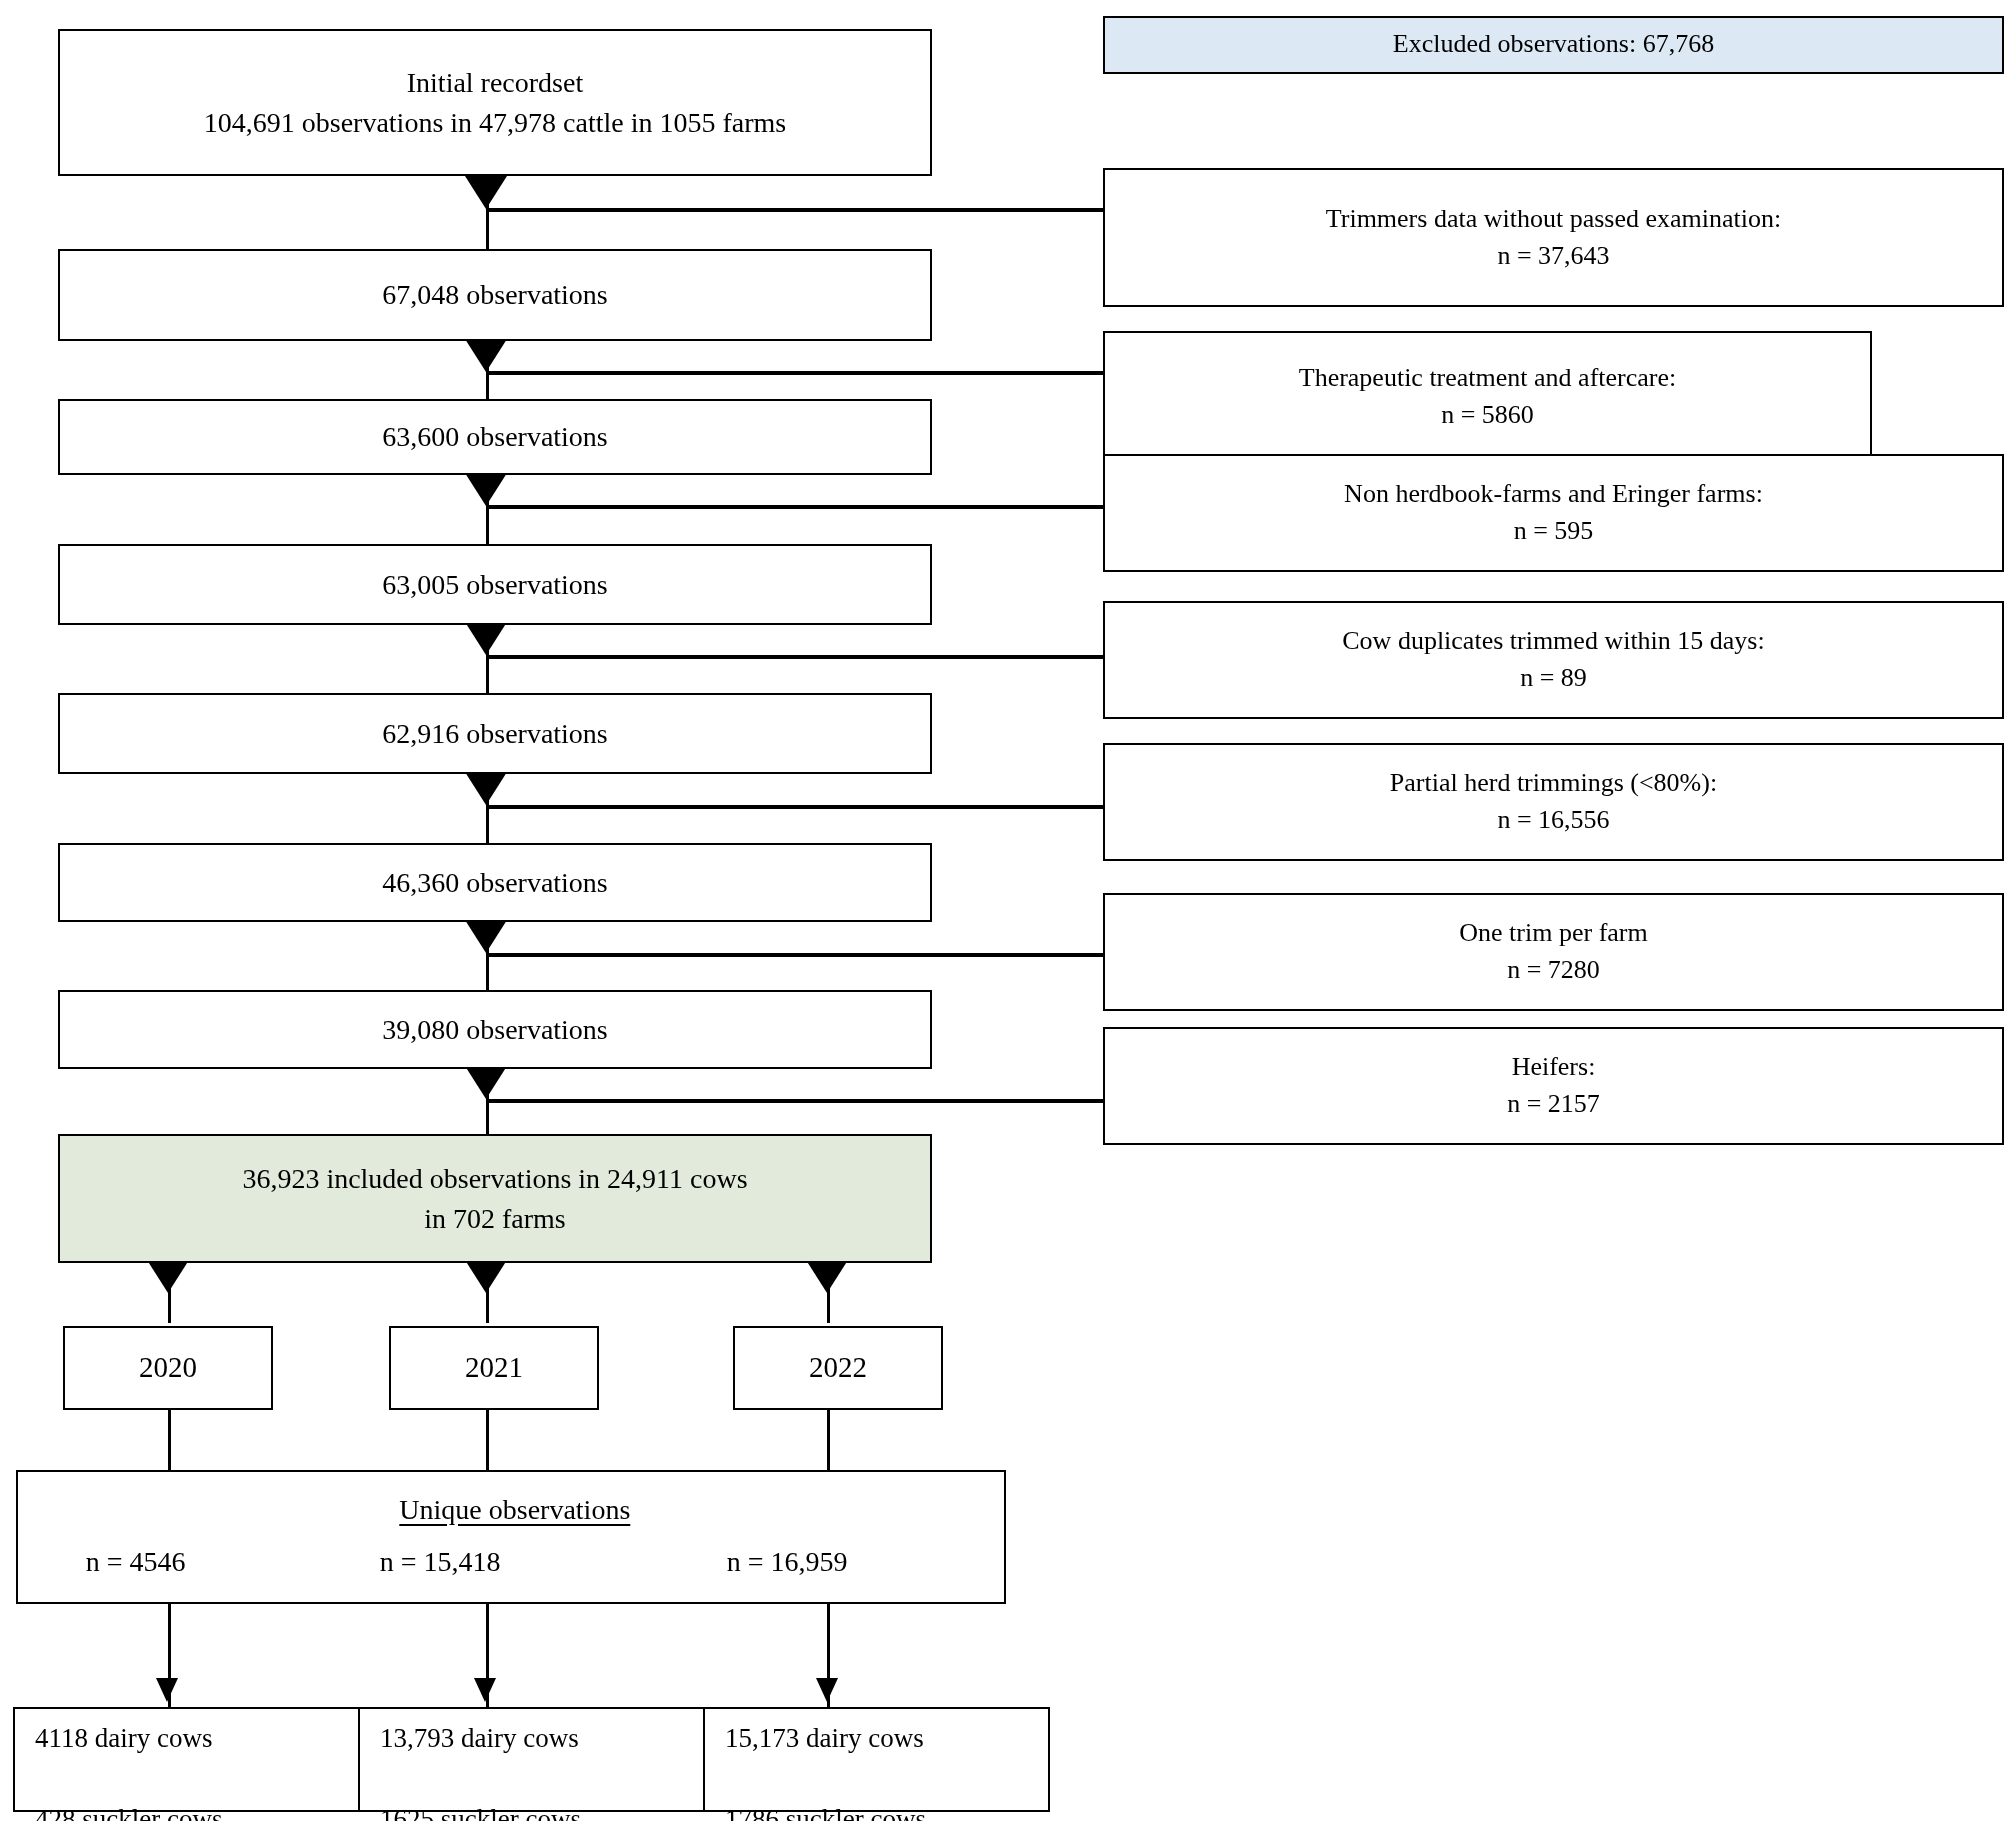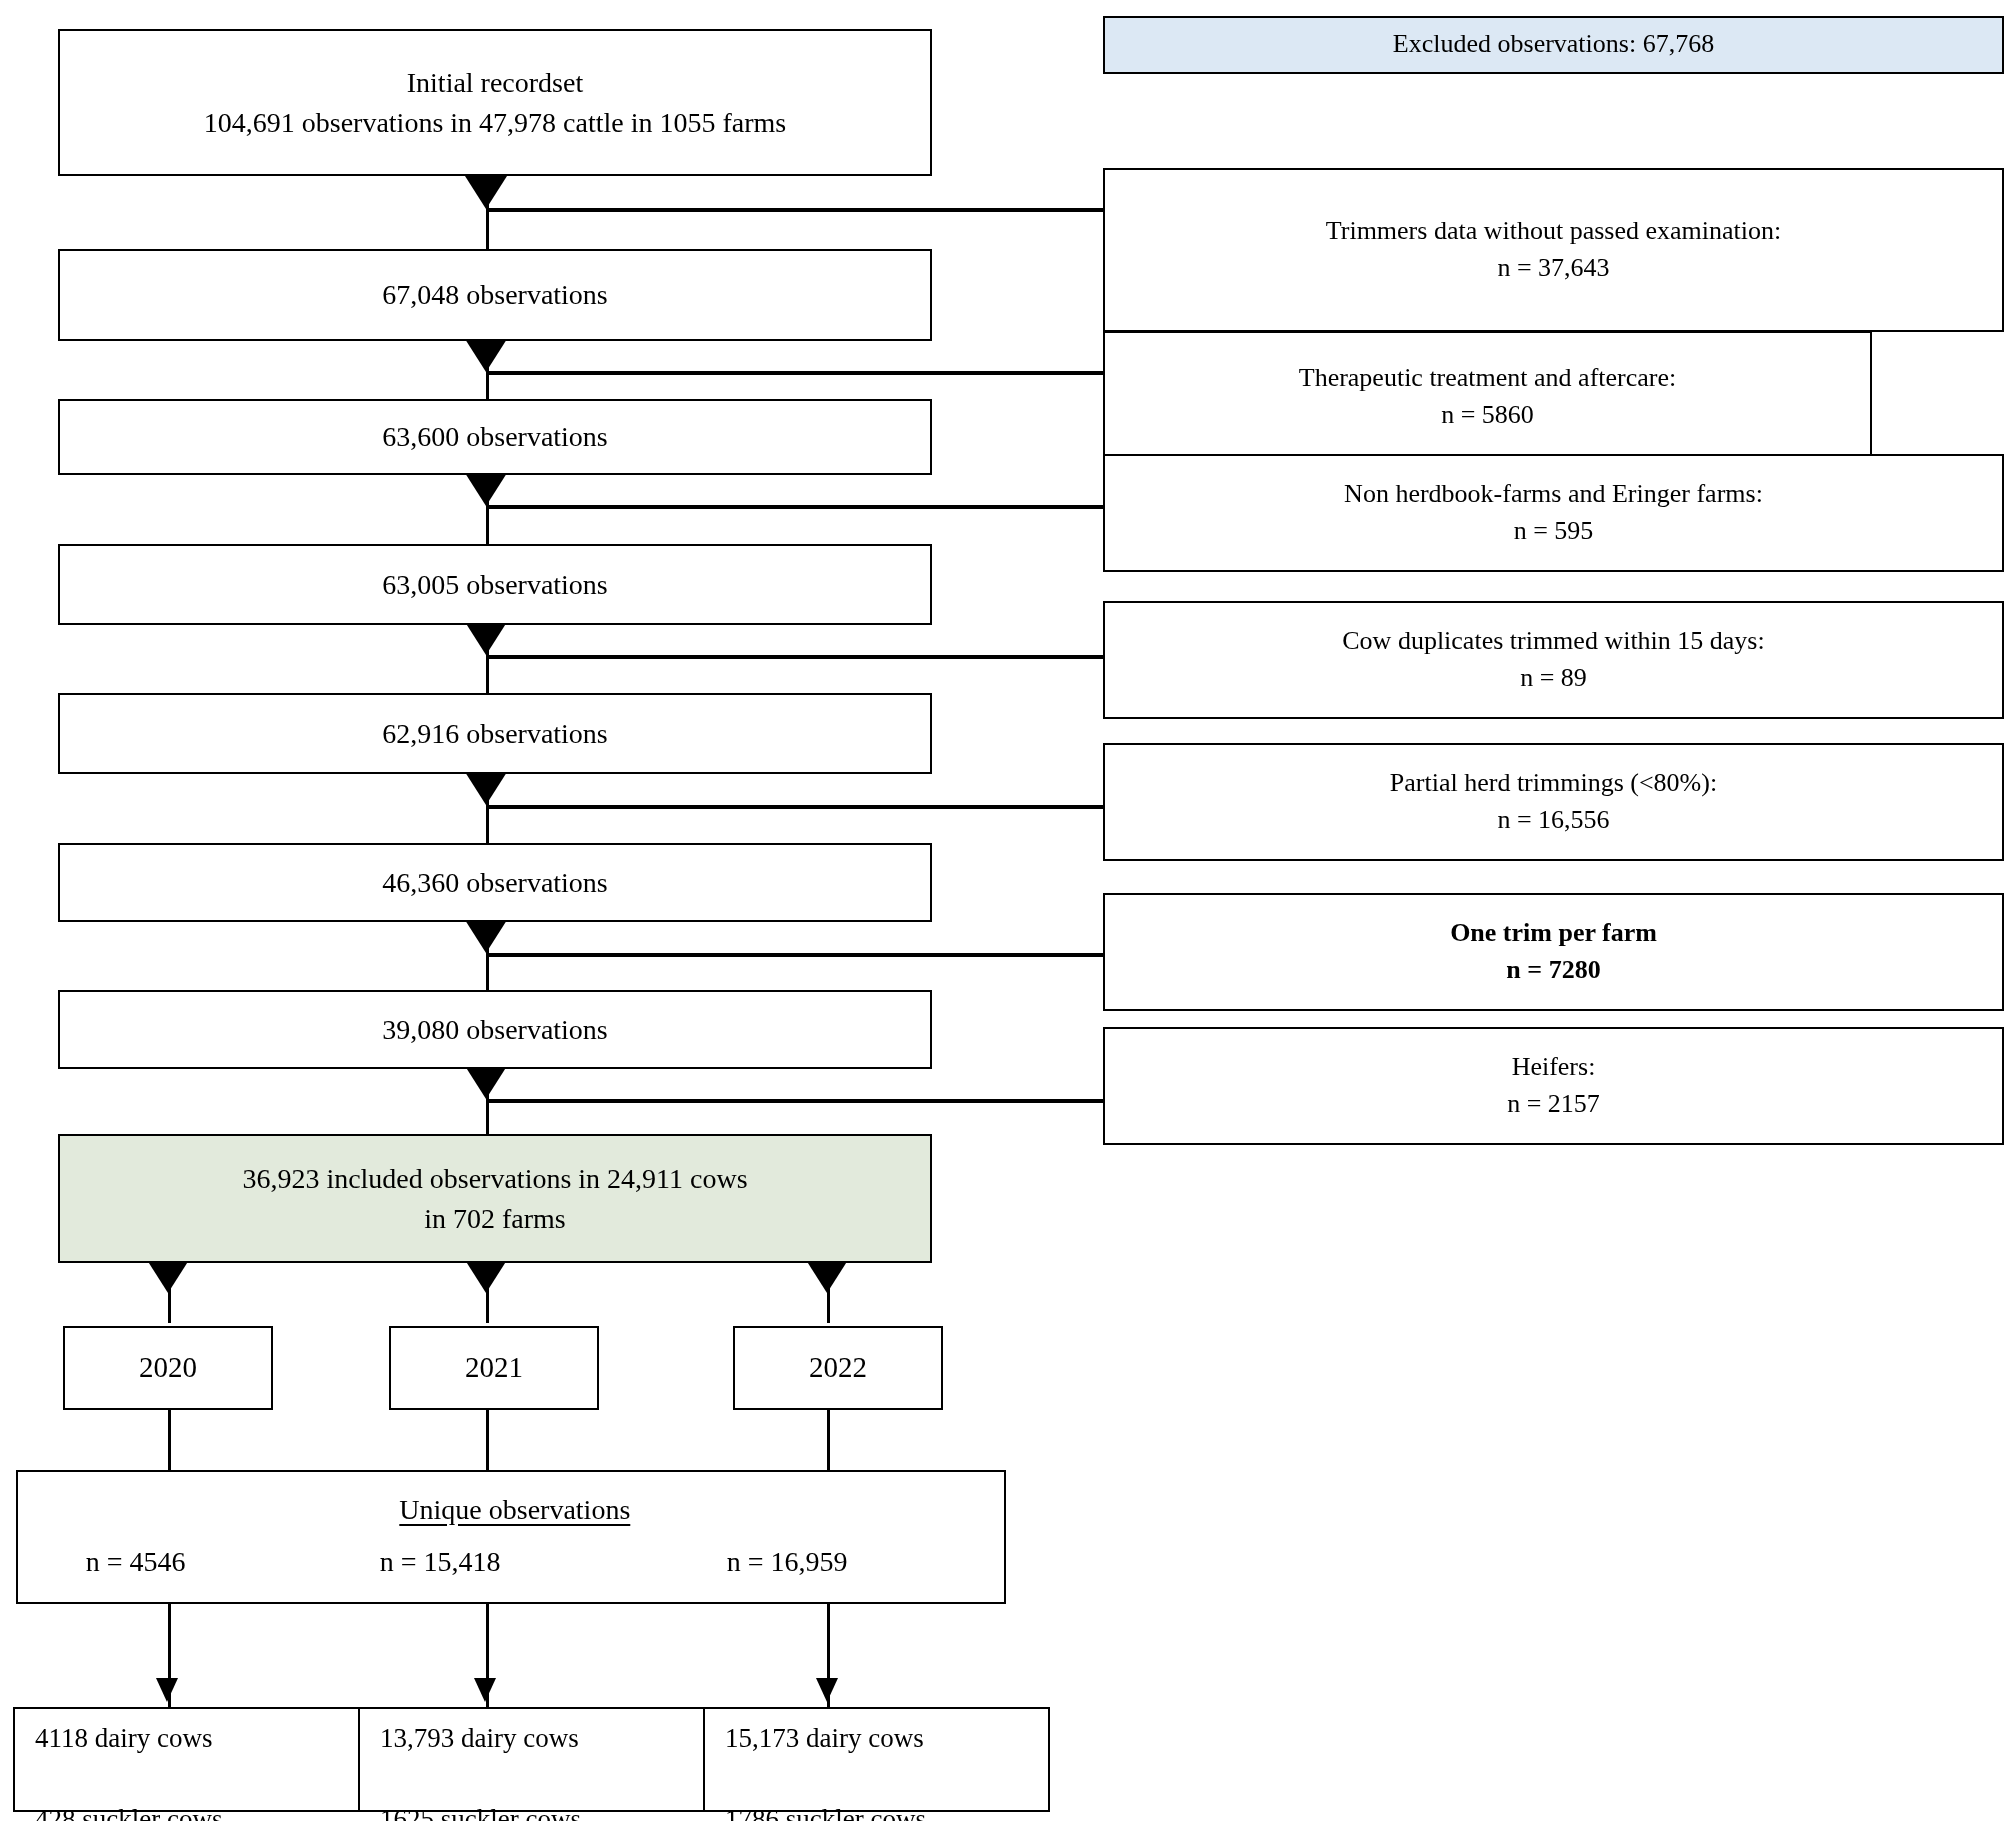--- a/index.html
+++ b/index.html
@@ -226,21 +226,21 @@
     <div class="triple-cell">
       <span class="line">15,173 dairy cows</span>
       <span class="line">1786 suckler cows</span>
     </div>
   </div>
 
   <div class="box box-excluded fs-right" style="left:1103px; top:15.8px; width:901px; height:58px;">
     <span class="line">Excluded observations: 67,768</span>
   </div>
 
-  <div class="box fs-right" style="left:1103px; top:168px; width:901px; height:164px;">
+  <div class="box fs-right" style="left:1103px; top:168px; width:901px; height:139px;">
     <span class="line">Trimmers data without passed examination:</span>
     <span class="line">n = 37,643</span>
   </div>
 
   <div class="box fs-right" style="left:1103px; top:331px; width:769px; height:131px;">
     <span class="line">Therapeutic treatment and aftercare:</span>
     <span class="line">n = 5860</span>
   </div>
 
   <div class="box fs-right" style="left:1103px; top:454px; width:901px; height:118px;">
@@ -251,21 +251,21 @@
   <div class="box fs-right" style="left:1103px; top:601px; width:901px; height:118px;">
     <span class="line">Cow duplicates trimmed within 15 days:</span>
     <span class="line">n = 89</span>
   </div>
 
   <div class="box fs-right" style="left:1103px; top:743px; width:901px; height:118px;">
     <span class="line">Partial herd trimmings (&lt;80%):</span>
     <span class="line">n = 16,556</span>
   </div>
 
-  <div class="box fs-right" style="left:1103px; top:893px; width:901px; height:118px;font-weight:bold;">
+  <div class="box fs-right" style="left:1103px; top:893px; width:901px; height:118px;">
     <span class="line">One trim per farm</span>
     <span class="line">n = 7280</span>
   </div>
 
   <div class="box fs-right" style="left:1103px; top:1027px; width:901px; height:118px;">
     <span class="line">Heifers:</span>
     <span class="line">n = 2157</span>
   </div>
 
 </div>

